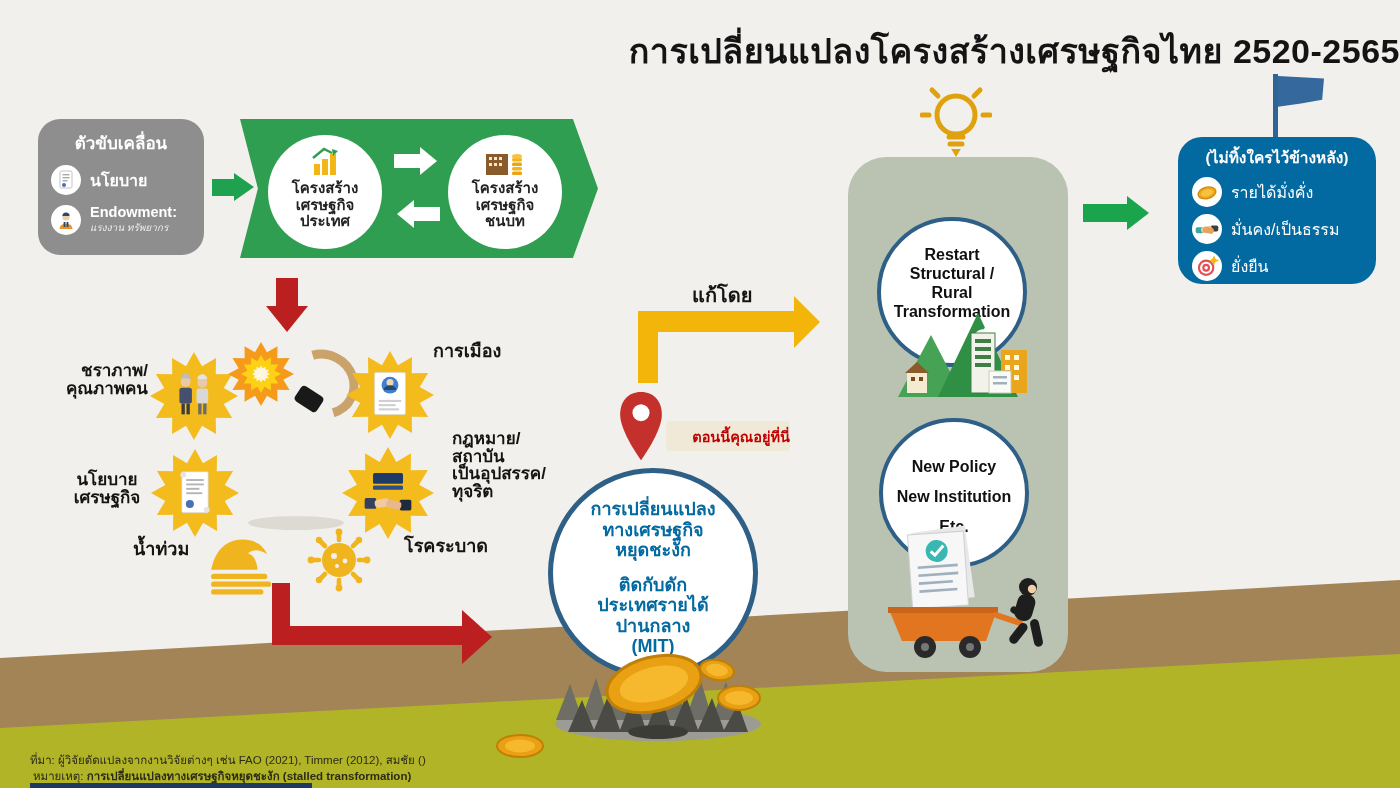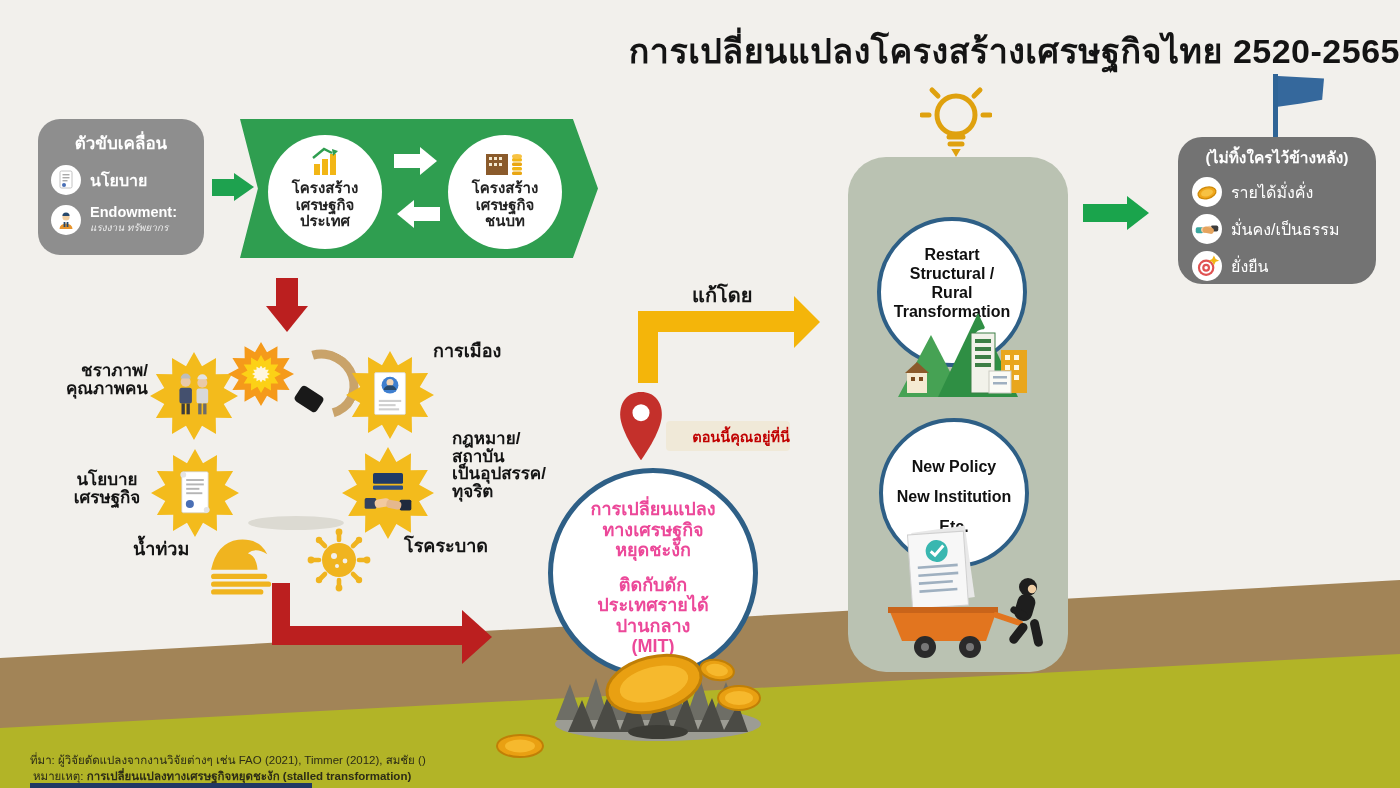--- a/index.html
+++ b/index.html
@@ -242,21 +242,21 @@
   </div>
   <div class="abs lbl" style="left:404px;top:537px;font-size:18px;">โรคระบาด</div>
 
   <div>
     <div class="shaft" style="left:272px;top:583px;width:18px;height:62px;background:#bb1f1f;z-index:4;"></div>
     <div class="shaft" style="left:272px;top:626px;width:192px;height:19px;background:#bb1f1f;z-index:4;"></div>
     <div class="tri" style="left:462px;top:610px;border-width:27px 0 27px 30px;border-color:transparent transparent transparent #bb1f1f;z-index:4;"></div>
   </div>
 
   <div class="abs blue-ring" style="left:548px;top:468px;width:210px;height:210px;z-index:4;">
-    <div class="ctext" style="top:26px;font-size:18px;line-height:20.5px;color:#ec4899;">
+    <div class="ctext" style="top:26px;font-size:18px;line-height:20.5px;color:#0369a1;">
       <div>การเปลี่ยนแปลง</div>
       <div>ทางเศรษฐกิจ</div>
       <div>หยุดชะงัก</div>
       <div class="gap">ติดกับดัก</div>
       <div>ประเทศรายได้</div>
       <div>ปานกลาง</div>
       <div>(MIT)</div>
     </div>
   </div>
 
@@ -391,21 +391,21 @@
   </div>
 
   <div>
     <div class="shaft" style="left:1083px;top:204px;width:44px;height:18px;background:#1aa44c;z-index:3;"></div>
     <div class="tri" style="left:1127px;top:196px;border-width:17px 0 17px 22px;border-color:transparent transparent transparent #1aa44c;z-index:3;"></div>
   </div>
 
   <div class="abs" style="left:1273px;top:74px;width:5px;height:66px;background:#2f6496;z-index:3;"></div>
   <div class="abs" style="left:1278px;top:76px;width:46px;height:32px;background:#35689c;clip-path:polygon(0 0,100% 8%,96% 74%,50% 86%,0 96%);z-index:3;"></div>
 
-  <div class="abs" style="left:1178px;top:137px;width:198px;height:147px;background:#737373;border-radius:24px;z-index:3;">
+  <div class="abs" style="left:1178px;top:137px;width:198px;height:147px;background:#0369a1;border-radius:24px;z-index:3;">
     <div style="text-align:center;margin-top:8px;font-size:15.5px;font-weight:bold;color:#fff;">(ไม่ทิ้งใครไว้ข้างหลัง)</div>
     <div class="row" style="margin:7px 0 0 14px;">
       <span class="wcircle" style="width:30px;height:30px;display:inline-flex;align-items:center;justify-content:center;">
         <svg width="26" height="26" viewBox="0 0 30 30">
             <g transform="rotate(-15 15 16)">
               <ellipse cx="15" cy="16" rx="10.5" ry="6.5" fill="#f0a71c" stroke="#cf8a08" stroke-width="1.5"></ellipse>
               <ellipse cx="15" cy="16" rx="7" ry="4" fill="#f7c243"></ellipse>
             </g>
           </svg>
       </span>

